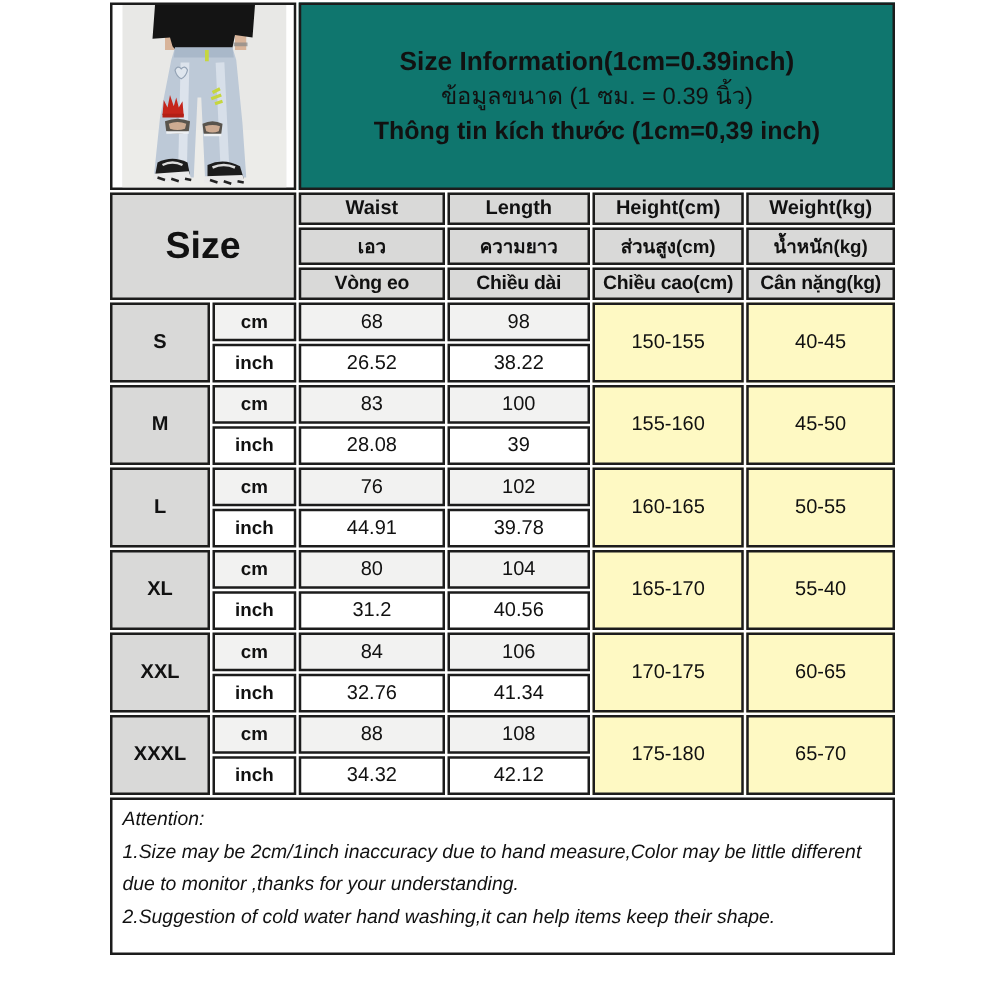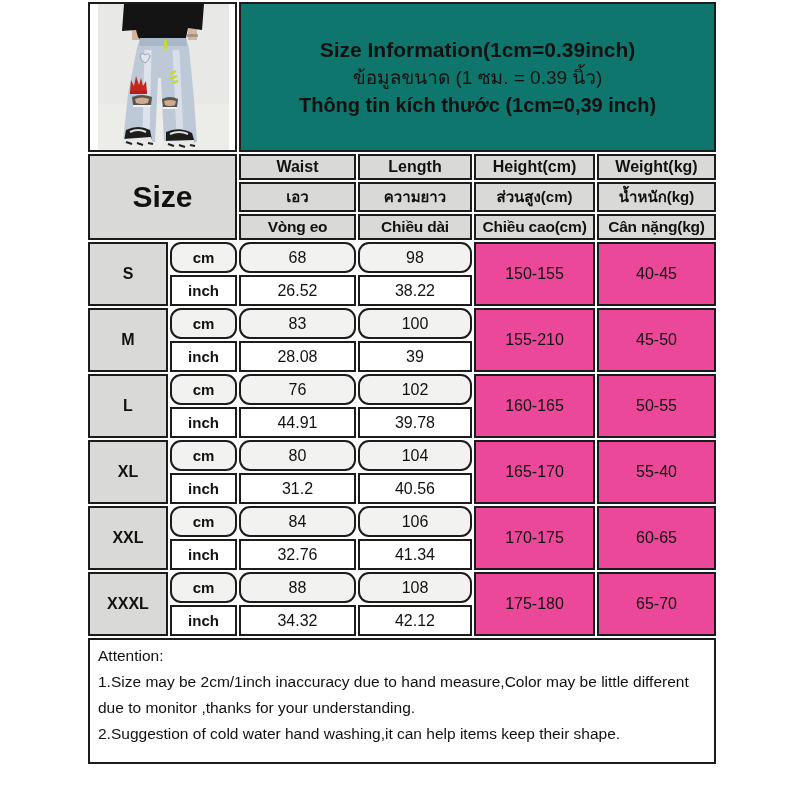--- a/index.html
+++ b/index.html
@@ -3,35 +3,35 @@
 <meta charset="utf-8">
 <style>
   html,body{margin:0;padding:0;background:#ffffff;}
   body{width:800px;height:800px;position:relative;font-family:"Liberation Sans","DejaVu Sans",sans-serif;color:#111;}
   .sheet{position:absolute;left:86px;top:0;width:632px;}
   table{border-collapse:separate;border-spacing:2px;table-layout:fixed;width:632px;}
   td{box-sizing:border-box;border:2px solid #1c1c1c;text-align:center;vertical-align:middle;overflow:hidden;background:#ffffff;}
   tr.r-title{height:148px;}
   tr.r-head{height:26px;}
   tr.r-data{height:31px;}
-  tr.r-note{height:126px;}
+  tr.r-note{height:126px;font-style:italic;}
   td.photo-cell{background:#ffffff;vertical-align:top;padding:0;}
   td.title-cell{background:#0f766e;padding:0 24px;}
   .t-en{font-size:21px;font-weight:bold;line-height:29px;}
   .t-th{font-size:19px;font-weight:normal;line-height:27px;}
   .t-vi{font-size:20px;font-weight:bold;line-height:28px;}
   td.size-head{background:#d9d9d8;font-size:30px;font-weight:bold;}
   td.hdr{background:#d9d9d8;font-weight:bold;font-size:16px;}
   td.hdr.th{font-size:15px;}
   td.hdr.vi{font-size:15.5px;letter-spacing:-0.2px;}
   td.size-label{background:#d9d9d8;font-weight:bold;font-size:16px;}
   td.unit{font-weight:bold;font-size:15px;}
   td.val{font-size:16px;font-weight:normal;}
-  td.shade{background:#f2f2f1;border-radius:11px;}
-  td.range{font-size:16px;background:#ec4899;}
+  td.shade{background:#f2f2f1;}
+  td.range{font-size:16px;background:#fef9c3;}
   td.attention-cell{text-align:left;vertical-align:top;padding:3px 8px;font-size:15.5px;line-height:26px;background:#ffffff;}
   svg{display:block;}
 </style>
 </head>
 <body>
 
 <div class="sheet">
 <table>
   <colgroup>
     <col style="width:80px">
@@ -124,21 +124,21 @@
     <td class="unit">inch</td>
     <td class="val">26.52</td>
     <td class="val">38.22</td>
   </tr>
 
   <tr class="r-data">
     <td rowspan="2" class="size-label">M</td>
     <td class="unit shade">cm</td>
     <td class="val shade">83</td>
     <td class="val shade">100</td>
-    <td rowspan="2" class="range">155-210</td>
+    <td rowspan="2" class="range">155-160</td>
     <td rowspan="2" class="range">45-50</td>
   </tr>
   <tr class="r-data">
     <td class="unit">inch</td>
     <td class="val">28.08</td>
     <td class="val">39</td>
   </tr>
 
   <tr class="r-data">
     <td rowspan="2" class="size-label">L</td>

